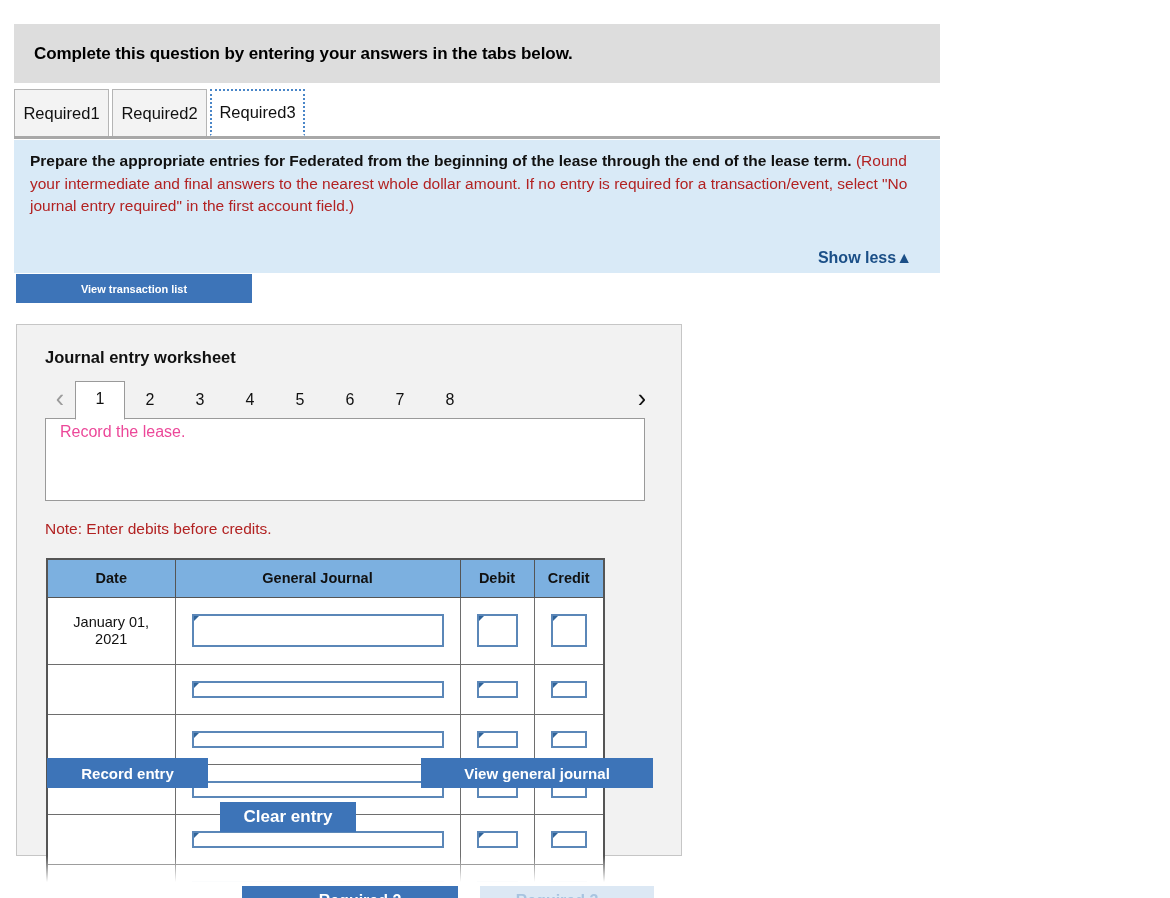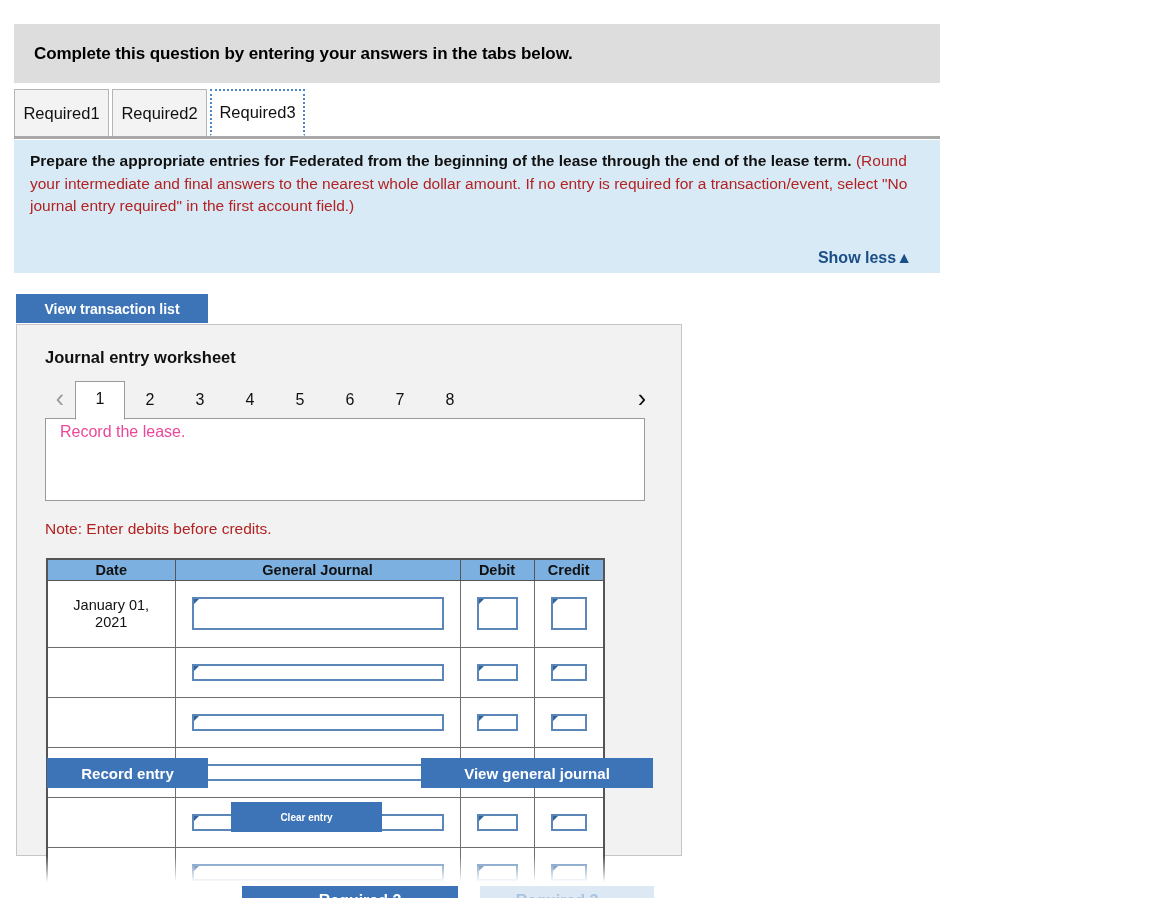--- a/index.html
+++ b/index.html
@@ -71,23 +71,23 @@
   }
 
   
   .btn-blue {
     background: #3d74b8; color: #ffffff;
     border: none; font-weight: bold;
     font-family: "Liberation Sans", sans-serif;
     cursor: pointer; text-align: center;
   }
   .view-tx-btn {
-    position: absolute; left: 16px; top: 278px;
-    width: 192px; height: 29px;
-    font-size: 14px;
+    position: absolute; left: 16px; top: 258px;
+    width: 236px; height: 29px;
+    font-size: 11px;
     display: flex; align-items: center; justify-content: center;
   }
 
   
   .ws-panel {
     position: absolute; left: 16px; top: 308px;
     width: 666px; height: 532px;
     background: #f2f2f2;
     border: 1px solid #c6c6c6;
   }
@@ -144,21 +144,21 @@
     position: absolute; left: 29px; top: 233px;
     border-collapse: collapse;
     border: 2px solid #555555;
     table-layout: fixed;
     background: #ffffff;
   }
   .jtable th {
     background: #7cb0e0;
     border: 1px solid #555555;
     font-size: 14.5px; font-weight: bold; color: #111;
-    height: 21px; padding: 0;
+    height: 38px; padding: 0;
     text-align: center;
   }
   .jtable td {
     border: 1px solid #6e6e6e;
     padding: 16px;
     vertical-align: middle;
     background: #ffffff;
   }
   .col-date  { width: 128px; }
   .col-gj    { width: 285px; }
@@ -190,22 +190,22 @@
     position: absolute; left: 30px; top: 433px;
     width: 161px; height: 30px; font-size: 15px;
     display: flex; align-items: center; justify-content: center;
   }
   .viewgj-btn {
     position: absolute; left: 404px; top: 433px;
     width: 232px; height: 30px; font-size: 15px;
     display: flex; align-items: center; justify-content: center;
   }
   .clear-btn {
-    position: absolute; left: 214px; top: 477px;
-    width: 151px; height: 30px; font-size: 10px;
+    position: absolute; left: 203px; top: 477px;
+    width: 136px; height: 30px; font-size: 17px;
     display: flex; align-items: center; justify-content: center;
   }
 
   
   .bottom-fade {
     position: absolute; left: 0; bottom: 0; width: 1170px; height: 58px;
     background: linear-gradient(to bottom, rgba(255,255,255,0) 0%, #ffffff 45%);
     pointer-events: none; z-index: 5;
   }
   .bottom-nav {

